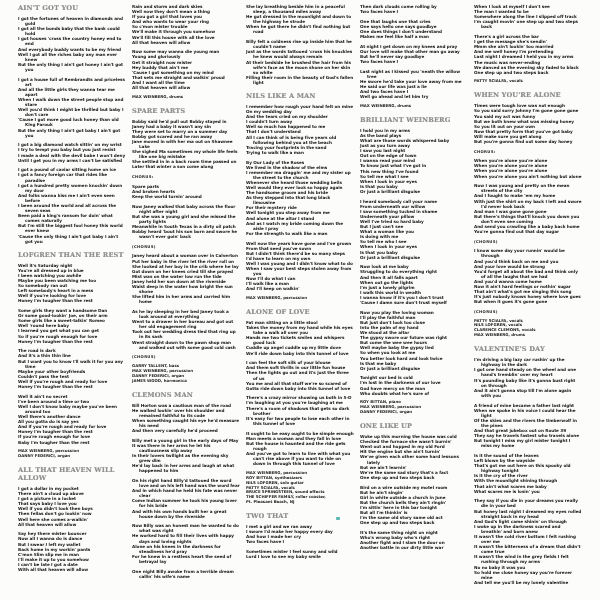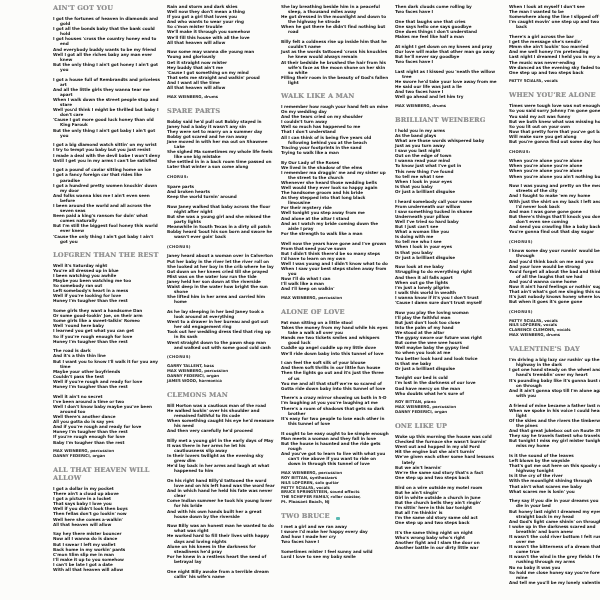--- a/index.html
+++ b/index.html
@@ -4,21 +4,21 @@
 <style>
   html,body{margin:0;padding:0;}
   body{
     width:600px;height:600px;
     background:#fcfcfa;
     font-family:"DejaVu Sans",sans-serif;
     position:relative;overflow:hidden;
     -webkit-font-smoothing:antialiased;
   }
   #sheet{position:absolute;inset:0;}
-  .column{position:absolute;top:4px;width:108px;margin-left:35px;}
+  .column{position:absolute;top:4px;width:108px;}
   .col-0{left:18px}.col-1{left:132px}.col-2{left:246px}.col-3{left:360px}.col-4{left:474px}
   .column > :first-child{margin-top:0;}
   .song-title{
     font-family:"DejaVu Serif",serif;
     font-weight:bold;
     font-size:6.5px;line-height:8px;
     letter-spacing:0.2px;
     color:#8f8f8f;
     text-shadow:0.3px 0.3px 0 #c2c2c2;
     margin:7px 0 4px 0;
@@ -257,21 +257,21 @@
         <div class="line">She lay breathing beside him in a peaceful sleep, a thousand miles away</div>
         <div class="line">He got dressed in the moonlight and down to the highway he strode</div>
         <div class="line">When he got there he didn't find nothing but road</div>
       </div>
       <div class="stanza">
         <div class="line">Billy felt a coldness rise up inside him that he couldn't name</div>
         <div class="line">Just as the words tattooed 'cross his knuckles he knew would always remain</div>
         <div class="line">At their bedside he brushed the hair from his wife's face as the moon shone on her skin so white</div>
         <div class="line">Filling their room in the beauty of God's fallen light</div>
       </div>
-      <div class="song-title">WALK LIKE A MAN</div>
+      <div class="song-title">NILS LIKE A MAN</div>
       <div class="stanza">
         <div class="line">I remember how rough your hand felt on mine</div>
         <div class="line">On my wedding day</div>
         <div class="line">And the tears cried on my shoulder</div>
         <div class="line">I couldn't turn away</div>
         <div class="line">Well so much has happened to me</div>
         <div class="line">That I don't understand</div>
         <div class="line">All I can think of is being five years old following behind you at the beach</div>
         <div class="line">Tracing your footprints in the sand</div>
         <div class="line">Trying to walk like a man</div>
@@ -333,21 +333,21 @@
       </div>
       <div class="credits">
         <div class="credit-line">MAX WEINBERG, percussion</div>
         <div class="credit-line">ROY BITTAN, synthesizers</div>
         <div class="credit-line">NILS LOFGREN, solo guitar</div>
         <div class="credit-line">PATTY SCIALFA, vocals</div>
         <div class="credit-line">BRUCE SPRINGSTEEN, sound effects</div>
         <div class="credit-line">THE SCHIFFER FAMILY, roller coaster,</div>
         <div class="credit-line">Pt. Pleasant Beach, NJ</div>
       </div>
-      <div class="song-title">TWO BRUCE</div>
+      <div class="song-title">TWO THAT</div>
       <div class="stanza">
         <div class="line">I met a girl and we ran away</div>
         <div class="line">I swore I'd make her happy every day</div>
         <div class="line">And how I made her cry</div>
         <div class="line">Two faces have I</div>
       </div>
       <div class="stanza">
         <div class="line">Sometimes mister I feel sunny and wild</div>
         <div class="line">Lord I love to see my baby smile</div>
       </div>

